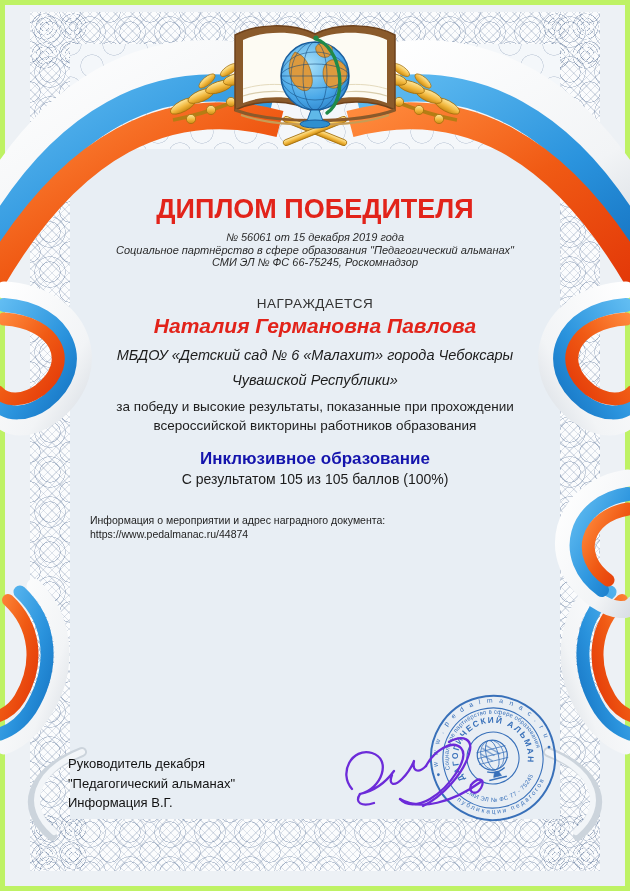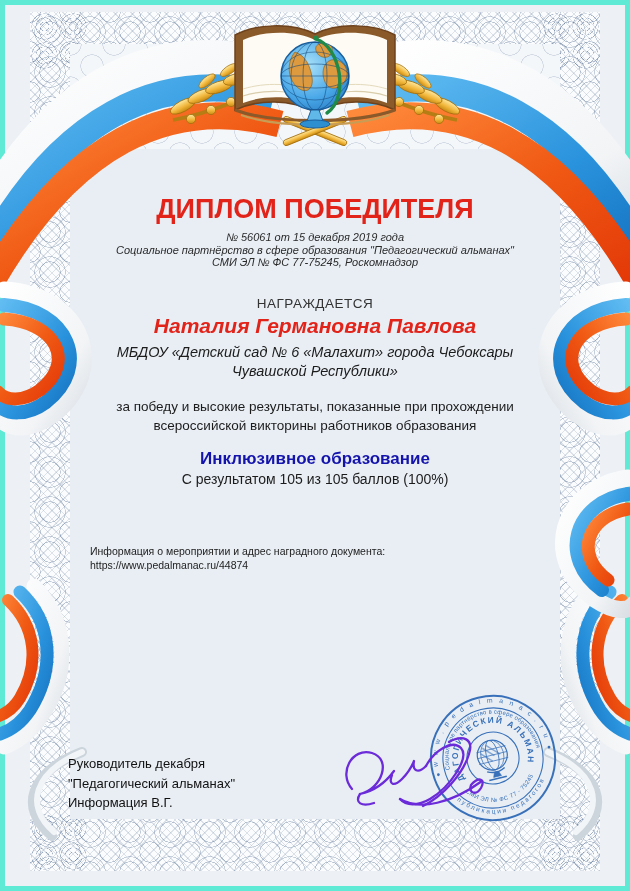--- a/index.html
+++ b/index.html
@@ -1,19 +1,19 @@
 <!DOCTYPE html>
 <html><head>
 <meta charset="utf-8">
 <style>
   * { margin:0; padding:0; box-sizing:border-box; }
   html,body { width:630px; height:891px; }
   body { font-family:"Liberation Sans","DejaVu Sans",sans-serif; background:#ffffff; position:relative; overflow:hidden; }
 
-  .certificate { position:absolute; inset:0; background:#5eead4; }
+  .certificate { position:absolute; inset:0; background:#bef264; }
 
   
   .outer-mat { position:absolute; inset:5px; background:#edf1f5; }
 
   
   .border-band {
     position:absolute; left:30px; right:30px; top:12px; bottom:20px;
     background-color:#fbfcfd;
     background-image:
       radial-gradient(circle at center, transparent 34%, rgba(96,120,155,.45) 35%, rgba(96,120,155,.45) 37%, transparent 38%, transparent 52%, rgba(96,120,155,.35) 53%, rgba(96,120,155,.35) 55%, transparent 56%),
@@ -44,28 +44,28 @@
     background-size:44px 44px; background-position:0 0,22px 22px;
   }
 
   svg.deco { position:absolute; pointer-events:none; }
 
   .textblock { position:absolute; left:75px; right:75px; text-align:center; color:#1c1c1c; }
   .title { top:194px; font-size:27px; font-weight:700; letter-spacing:0; color:#e2231a; }
   .meta { top:231px; font-size:11px; line-height:12.5px; color:#2a2a2a;font-style:italic; }
   .awarded { top:296px; font-size:13.5px; letter-spacing:.5px; color:#333; }
   .recipient { top:314px; font-size:21px; font-weight:700; font-style:italic; color:#e2231a; }
-  .organization { top:343px; font-size:14.5px; font-style:italic; line-height:19px; }
+  .organization { top:343px; font-size:14.5px; font-style:italic; line-height:25px; }
   .organization span { display:inline-block; max-width:470px; }
   .reason { top:397px; font-size:13.5px; line-height:19px; }
   .reason span { display:inline-block; max-width:450px; }
   .contest { top:449px; font-size:17px; font-weight:700; color:#1414ad; }
   .result { top:471px; font-size:14px; }
 
-  .info { position:absolute; left:90px; top:513px; font-size:10.5px; line-height:14px; color:#222; text-align:left;margin-top:31px; }
+  .info { position:absolute; left:90px; top:513px; font-size:10.5px; line-height:14px; color:#222; text-align:left; }
   .signer { position:absolute; left:68px; top:754px; font-size:13px; line-height:19.5px; color:#111; text-align:left; }
 
   .stamp-wrap { position:absolute; left:418px; top:683px; width:150px; height:150px; }
   .sig-wrap { position:absolute; left:330px; top:733px; width:180px; height:100px; }
 </style>
 </head>
 <body>
 
 <div class="certificate">
 
@@ -202,21 +202,21 @@
     <path d="M 171,37 C 196,45 204,96 182,111" stroke="#1f8a4a" stroke-width="3.4" fill="none" stroke-linecap="round"></path>
     <circle cx="171" cy="36" r="2.6" fill="#1f8a4a"></circle>
     <path d="M 166,108 L 174,108 L 178,119 L 162,119 Z" fill="#5fb8e8" stroke="#1b5f9e" stroke-width="1"></path>
     <ellipse cx="170" cy="122" rx="15" ry="4" fill="#2e8fd0" stroke="#1b5f9e" stroke-width="1"></ellipse>
   </svg>
 
   <div class="textblock title">ДИПЛОМ ПОБЕДИТЕЛЯ</div>
   <div class="textblock meta">
     <div>№ 56061 от 15 декабря 2019 года</div>
     <div>Социальное партнёрство в сфере образования "Педагогический альманах"</div>
-    <div>СМИ ЭЛ № ФС 77-75245, Роскомнадзор</div>
+    <div>СМИ ЭЛ № ФС 66-75245, Роскомнадзор</div>
   </div>
 
   <div class="textblock recipient">Наталия Германовна Павлова</div>
   <div class="textblock awarded">НАГРАЖДАЕТСЯ</div>
   <div class="textblock organization"><span>МБДОУ «Детский сад № 6 «Малахит» города Чебоксары Чувашской Республики»</span></div>
   <div class="textblock reason"><span>за победу и высокие результаты, показанные при прохождении всероссийской викторины работников образования</span></div>
   <div class="textblock contest">Инклюзивное образование</div>
   <div class="textblock result">С результатом 105 из 105 баллов (100%)</div>
 
   <div class="info">

